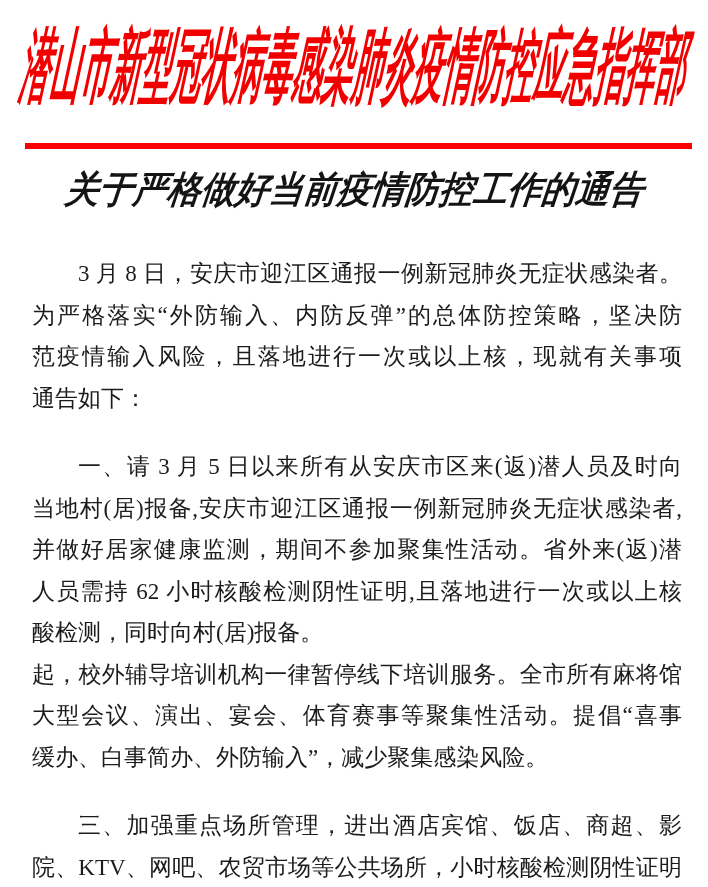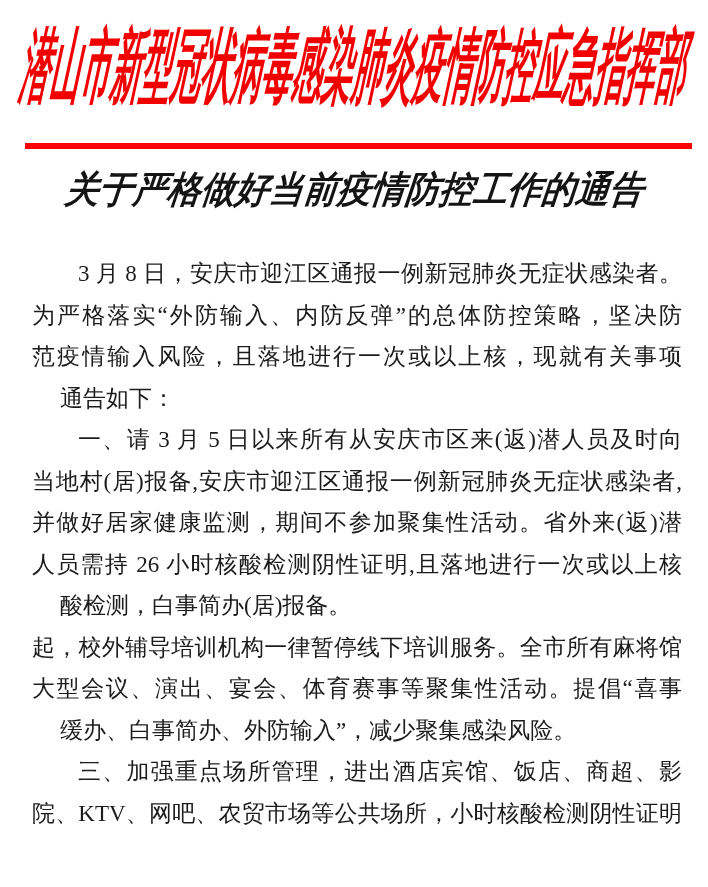--- a/index.html
+++ b/index.html
@@ -58,22 +58,22 @@
     font-size:23px;
     line-height:41.5px;
     color:#1c1c1c;
   }
   .line {
     text-align:justify;
     text-align-last:justify;
     white-space:nowrap;
     overflow:hidden;
   }
-  .line.first { text-indent:2em; }
-  .line.plast { text-align-last:left;margin-left:28px; }
+  .line.first { text-indent:2em;margin-top:27px; }
+  .line.plast { text-align-last:left; }
 </style>
 </head>
 <body>
 
 <div class="page">
 
   <div class="header-title">
     <span class="title-text" style="color: rgb(242, 0, 0);">潜山市新型冠状病毒感染肺炎疫情防控应急指挥部</span>
   </div>
 
@@ -89,22 +89,22 @@
       <div class="line first">3 月 8 日，安庆市迎江区通报一例新冠肺炎无症状感染者。</div>
       <div class="line">为严格落实“外防输入、内防反弹”的总体防控策略，坚决防</div>
       <div class="line">范疫情输入风险，且落地进行一次或以上核，现就有关事项</div>
       <div class="line plast">通告如下：</div>
     </div>
 
     <div class="paragraph">
       <div class="line first">一、请 3 月 5 日以来所有从安庆市区来(返)潜人员及时向</div>
       <div class="line">当地村(居)报备,安庆市迎江区通报一例新冠肺炎无症状感染者,</div>
       <div class="line">并做好居家健康监测，期间不参加聚集性活动。省外来(返)潜</div>
-      <div class="line">人员需持 26 小时核酸检测阴性证明,且落地进行一次或以上核</div>
-      <div class="line plast">酸检测，白事简办(居)报备。</div>
+      <div class="line">人员需持 62 小时核酸检测阴性证明,且落地进行一次或以上核</div>
+      <div class="line plast">酸检测，同时向村(居)报备。</div>
     </div>
 
     <div class="paragraph">
       <div class="line">起，校外辅导培训机构一律暂停线下培训服务。全市所有麻将馆</div>
       <div class="line">大型会议、演出、宴会、体育赛事等聚集性活动。提倡“喜事</div>
       <div class="line plast">缓办、白事简办、外防输入”，减少聚集感染风险。</div>
     </div>
 
     <div class="paragraph">
       <div class="line first">三、加强重点场所管理，进出酒店宾馆、饭店、商超、影</div>

